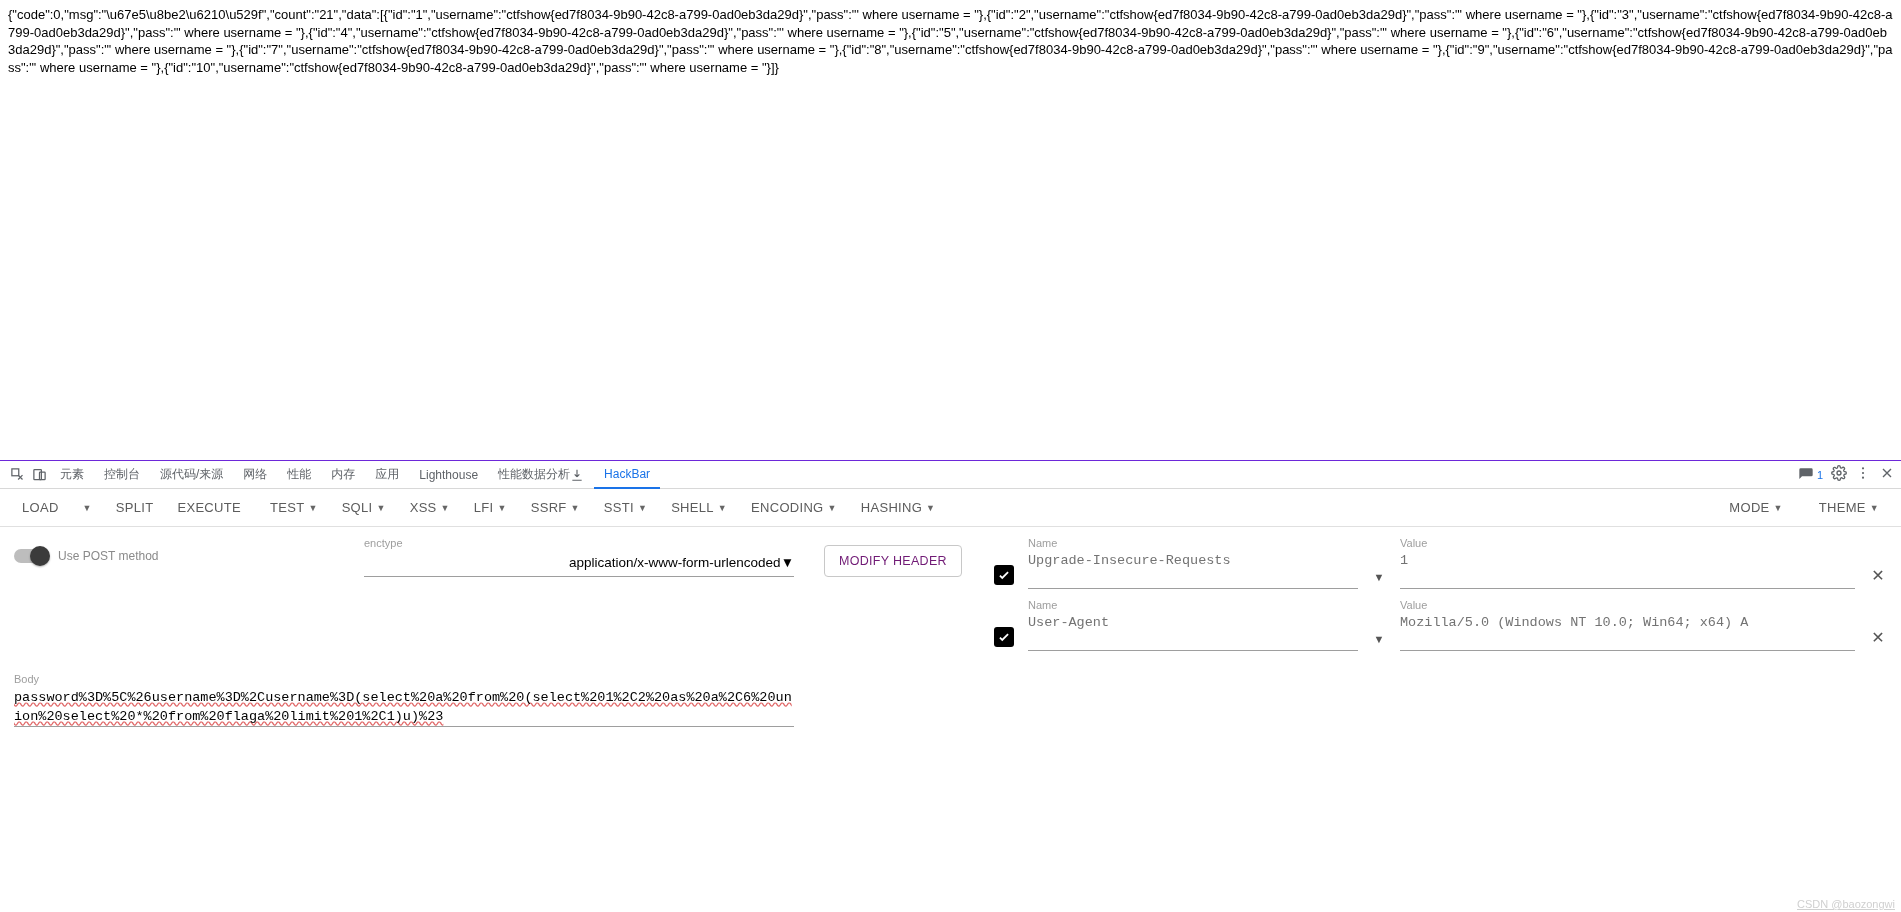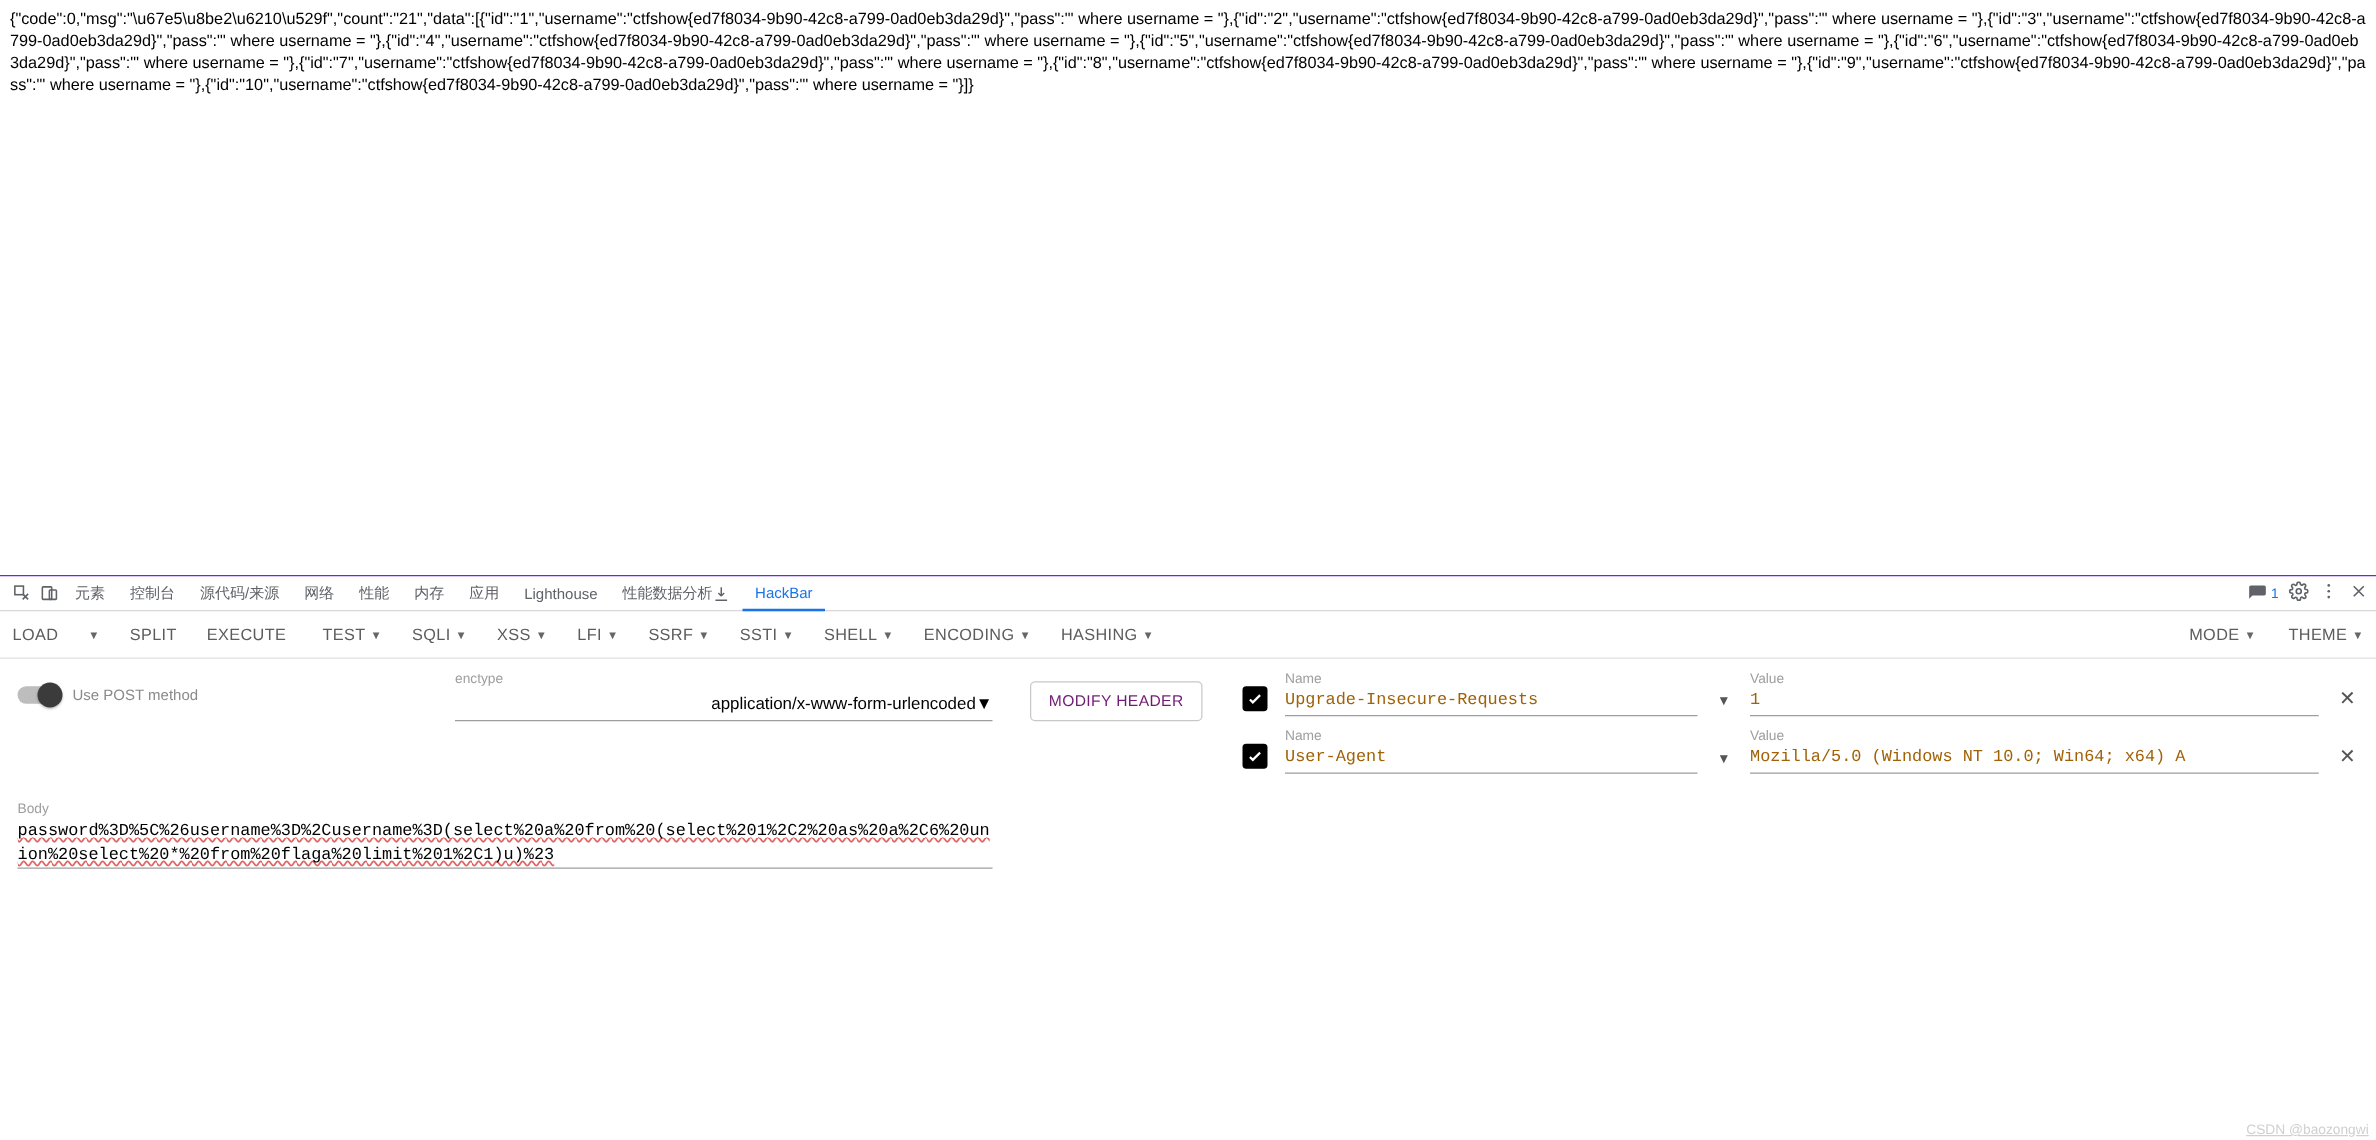--- a/index.html
+++ b/index.html
@@ -11,25 +11,25 @@
   .dt-tabs { height: 28px; display:flex; align-items:center; border-bottom:1px solid #d8d8d8; padding:0 6px; gap:0; font-size:12px; color:#5f6368;}
   .dt-tabs .ticon { width:22px; height:22px; display:flex; align-items:center; justify-content:center; color:#5f6368; }
   .dt-tabs .ticon svg { width:15px; height:15px; }
   .dt-tab { padding: 0 10px; height:28px; display:flex; align-items:center; cursor:pointer; color:#5f6368;}
   .dt-tab.active { color:#1a73e8; border-bottom:2px solid #1a73e8; margin-bottom:-1px;}
   .dt-right { margin-left:auto; display:flex; align-items:center; gap:8px;}
   .dt-right .badge { display:flex; align-items:center; gap:3px; color:#1a73e8; font-size:11px;}
   .dt-right svg { width:16px; height:16px; color:#5f6368;}
   .perf-rec svg { width:14px; height:14px;}
 
-  .hb-toolbar { height:38px; display:flex; align-items:center; padding:0 0; border-bottom:1px solid #e0e0e0; gap:4px; font-size:13px; color:#5c5c5c;}
+  .hb-toolbar { height:38px; display:flex; align-items:center; padding:0 12px; border-bottom:1px solid #e0e0e0; gap:4px; font-size:13px; color:#5c5c5c;}
   .hb-btn { padding:6px 10px; font-weight:500; letter-spacing:0.3px; background:none; border:none; cursor:pointer; color:#5c5c5c; font-size:13px; display:flex; align-items:center; gap:4px;}
   .hb-btn .caret { font-size:9px; color:#666;}
   .hb-split { width:1px;}
-  .hb-toolbar .right { margin-left:auto; display:flex; gap:6px;}
+  .hb-toolbar .right { margin-left:auto; display:flex; gap:16px;}
 
   .hb-body { flex:1; overflow:auto; padding:10px 14px 4px 14px; }
   .field-label { font-size:11px; color:#9e9e9e; margin-bottom:2px;}
   .url-row input.urlfield { width:100%; border:none; border-bottom:1px solid #9e9e9e; font-family:"Consolas","Courier New",monospace; font-size:13.5px; padding:2px 0 4px 0; outline:none; color:#000; background:transparent;}
   .url-row { margin-bottom:16px;}
   .row2 { display:flex; gap:30px; align-items:flex-start;}
   .post-col { flex:0 0 320px; display:flex; align-items:center; gap:10px; padding-top:12px;}
   
   .toggle { position:relative; width:34px; height:14px; background:#bdbdbd; border-radius:14px;}
   .toggle .knob { position:absolute; top:-3px; left:16px; width:20px; height:20px; background:#3b3b3b; border-radius:50%; box-shadow:0 1px 2px rgba(0,0,0,.3);}
@@ -42,21 +42,21 @@
   .body-row { margin-top:12px; display:flex; gap:30px; align-items:flex-start;}
   .body-col { flex:0 0 780px;}
   .bodyfield { width:100%; border:none; border-bottom:1px solid #9e9e9e; font-family:"Consolas","Courier New",monospace; font-size:13.5px; padding:2px 0 4px 0; outline:none; color:#000; background:transparent; resize:none; line-height:1.4; height:40px; overflow:hidden;}
   .bodyfield::selection{background:#cfe3ff;}
 
   .hdr-line { display:flex; align-items:flex-end; gap:14px; margin-bottom:10px;}
   .hdr-check { width:20px; height:20px; background:#000; border-radius:3px; display:flex; align-items:center; justify-content:center; flex:0 0 20px; margin-bottom:4px;}
   .hdr-check svg { width:14px; height:14px; color:#fff;}
   .hdr-field { flex:1 1 auto; }
   .hdr-field.name { flex:0 0 330px;}
-  .hdr-input { width:100%; border:none; border-bottom:1px solid #9e9e9e; font-family:"Consolas","Courier New",monospace; font-size:13.5px; padding:2px 0 4px 0; outline:none; color:#a16207; background:transparent;}
+  .hdr-input { width:100%; border:none; border-bottom:1px solid #9e9e9e; font-family:"Consolas","Courier New",monospace; font-size:13.5px; padding:2px 0 20px 0; outline:none; color:#737373; background:transparent;}
   .hdr-del { flex:0 0 18px; cursor:pointer; color:#555; font-size:16px; margin-bottom:4px; text-align:center;}
   .hdr-caret { flex:0 0 14px; color:#555; font-size:11px; margin-bottom:6px; text-align:center;}
 
   .underline-red { text-decoration: underline wavy #e06666; text-decoration-skip-ink: none;}
 
   .watermark { position:absolute; right:6px; bottom:2px; font-size:11px; color:#d0d0d0; pointer-events:none;text-decoration:underline;}
 </style>
 </head>
 <body>
 

